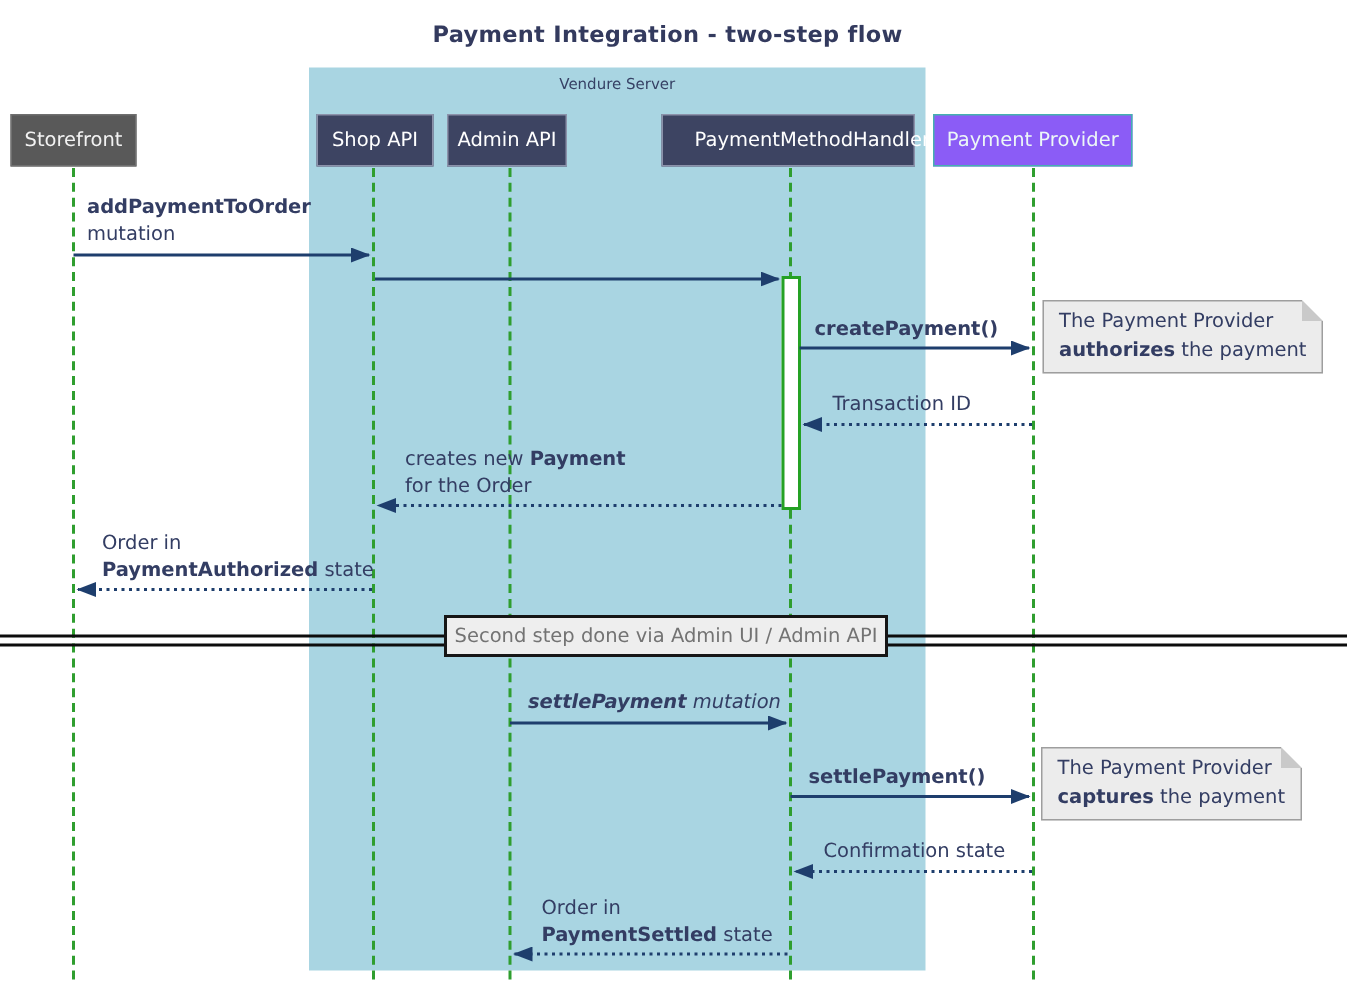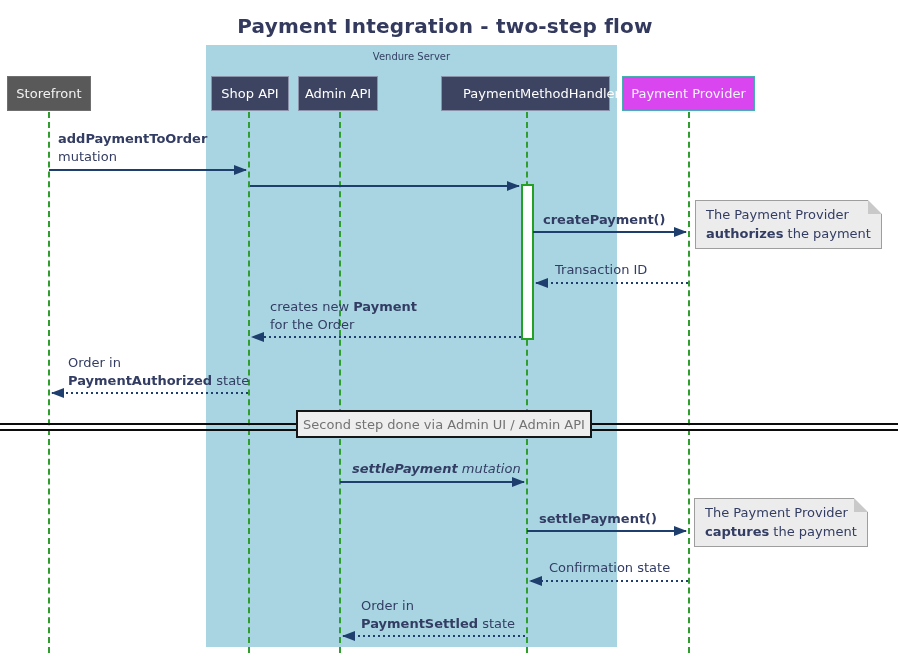--- a/index.html
+++ b/index.html
@@ -3,37 +3,37 @@
 <meta charset="utf-8">
 <style>
   html,body{margin:0;padding:0;background:#ffffff;}
   .stage{
     position:relative;width:898px;height:665px;background:#ffffff;
     font-family:"DejaVu Sans","Liberation Sans",sans-serif;
     color:#333d63;overflow:hidden;
   }
   .title{
     position:absolute;left:0;top:14px;width:890px;text-align:center;
-    font-size:20px;font-weight:bold;color:#333a5e;letter-spacing:.2px;
+    font-size:15px;font-weight:bold;color:#333a5e;letter-spacing:.2px;
   }
   .frame{
     position:absolute;left:206px;top:45px;width:411px;height:602px;
     background:#a9d5e2;
   }
   .frame-label{
     position:absolute;left:206px;top:51px;width:411px;text-align:center;
     font-size:10px;color:#364165;
   }
   .part{
     position:absolute;top:76px;height:35px;display:flex;align-items:center;justify-content:center;
     font-size:13px;box-sizing:border-box;
   }
   .part.internal{background:#3d4462;color:#ffffff;border:1px solid #8c92aa;}
   .part.external{background:#595959;color:#f2f2f2;border:1px solid #6f6f6f;align-items:center;}
-  .part.provider{background:#d946ef;color:#ecf7f7;border:1px solid #45b0b0;}
+  .part.provider{background:#8b5cf6;color:#ecf7f7;border:1px solid #45b0b0;}
   .p-storefront{left:7px;width:84px;}
   .p-shop{left:211px;width:78px;}
   .p-admin{left:298px;width:80px;}
   .p-pmh{left:441px;width:169px;padding-left:32px;}
   .p-provider{left:622px;width:133px;}
   .lifeline{
     position:absolute;top:112px;height:541px;width:0;
     border-left:2px dashed #2f9e2f;
   }
   .ll-storefront{left:48px;}

